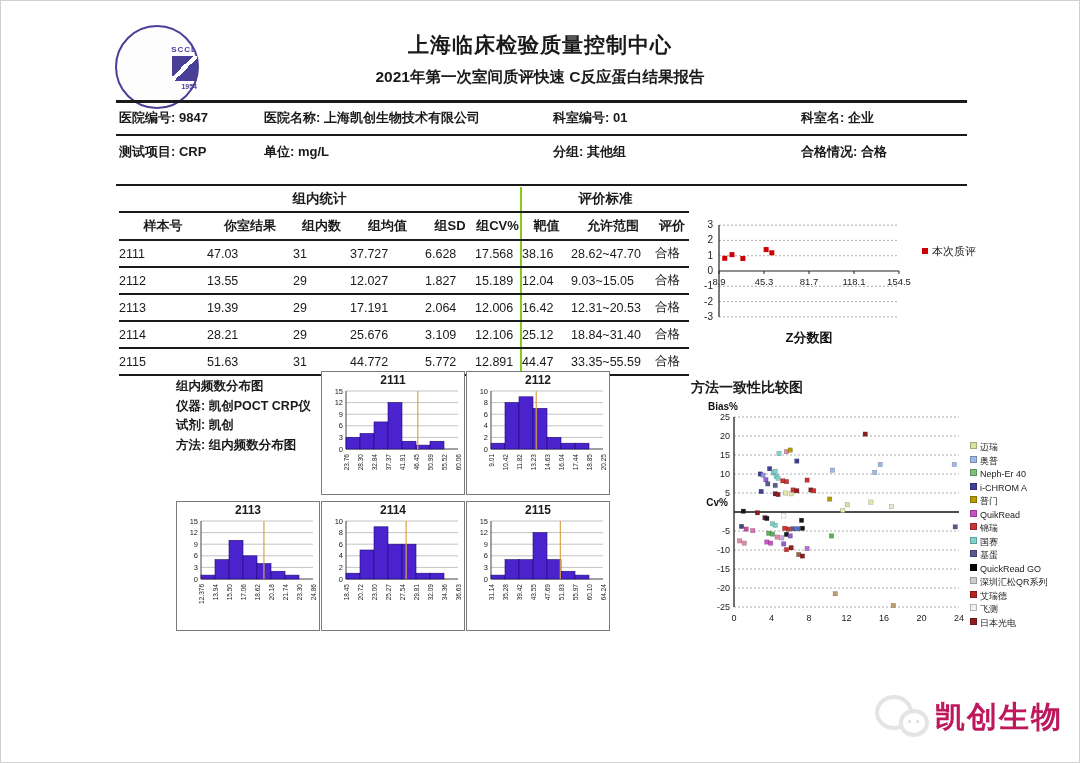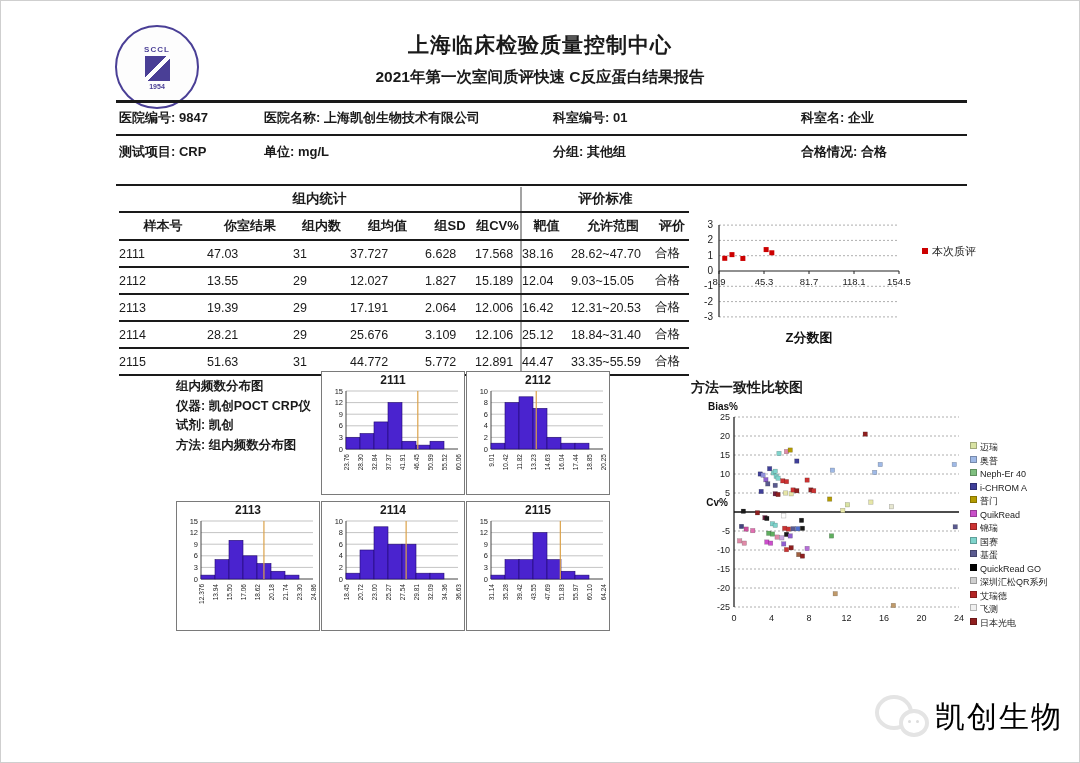--- a/index.html
+++ b/index.html
@@ -2,21 +2,21 @@
 <html><head>
 <meta charset="utf-8">
 <style>
   html,body{margin:0;padding:0;background:#f2f2f2;}
   .page{position:relative;width:1080px;height:763px;background:#fff;border:1px solid #cfcfcf;
         box-sizing:border-box;font-family:"Liberation Sans",sans-serif;color:#1a1a1a;overflow:hidden;}
   .abs{position:absolute;}
   
   #logo{left:114px;top:24px;width:88px;height:88px;}
   .logo-ring{width:80px;height:80px;border-radius:50%;border:2.5px solid #4a3f96;
-             display:flex;flex-direction:column;align-items:center;justify-content:center;color:#4a3f96;background:#fdfdfd;}
+             display:flex;flex-direction:column;align-items:flex-end;justify-content:center;color:#4a3f96;background:#fdfdfd;}
   .logo-sccl{font-size:8px;font-weight:bold;letter-spacing:1px;}
   .logo-mark{width:25px;height:25px;margin:2px 0;
              background:linear-gradient(135deg,#4a3f96 42%,#ffffff 42%,#ffffff 54%,#4a3f96 54%);}
   .logo-year{font-size:7px;font-weight:bold;}
   #title{left:0;right:0;top:30px;text-align:center;font-size:21px;font-weight:bold;letter-spacing:1px;}
   #subtitle{left:0;right:0;top:66px;text-align:center;font-size:15.5px;font-weight:bold;}
   .rule{position:absolute;background:#1a1a1a;}
   #rule1{left:115px;top:99px;width:851px;height:3px;}
   #rule2{left:115px;top:133px;width:851px;height:2px;}
   #rule3{left:115px;top:183px;width:851px;height:2px;}
@@ -24,21 +24,21 @@
   .r1{top:108px;} .r2{top:142px;}
   #inf-hid{left:118px;} #inf-hname{left:263px;} #inf-did{left:552px;} #inf-dname{left:800px;}
   #inf-item{left:118px;} #inf-unit{left:263px;} #inf-group{left:552px;} #inf-pass{left:800px;}
   #inf-labcount{left:455px;top:142px;line-height:19px;}
   
   #qc-table{position:absolute;left:118px;top:186px;border-collapse:collapse;table-layout:fixed;width:570px;}
   #qc-table th,#qc-table td{padding:0;font-size:12.5px;height:25px;overflow:hidden;white-space:nowrap;}
   #qc-table thead tr.grp th{font-size:13.5px;font-weight:bold;border-bottom:2px solid #1a1a1a;height:24px;}
   #qc-table thead tr.cols th{font-size:13px;font-weight:bold;border-bottom:2.5px solid #1a1a1a;height:26px;}
   #qc-table tbody td{border-bottom:2px solid #1a1a1a;}
-  #qc-table .vd{border-left:2px solid #a3a3a3;}
+  #qc-table .vd{border-left:2px solid #84cc16;}
   
   #zchart{left:693px;top:208px;width:310px;height:155px;}
   
   #freq-info{left:175px;top:376px;width:160px;font-size:12.5px;font-weight:bold;line-height:19.5px;}
   
   .histbox{position:absolute;width:142px;border:1px solid #7a7a7a;background:#fff;}
   .histbox .ht{font-size:12px;font-weight:bold;text-align:center;height:15px;line-height:16px;}
   #hist0{left:320px;top:370px;height:122px;} #hist1{left:465px;top:370px;height:122px;}
   #hist2{left:175px;top:500px;height:128px;} #hist3{left:320px;top:500px;height:128px;} #hist4{left:465px;top:500px;height:128px;}
   
@@ -48,21 +48,21 @@
   .lg-item{margin-bottom:2px;display:block;}
   .lg-sq{display:inline-block;width:5px;height:5px;margin-right:3px;border:1px solid rgba(0,0,0,.25);vertical-align:1px;}
   
   #watermark{left:872px;top:686px;width:200px;height:64px;}
   .wm-logo{position:absolute;left:0;top:2px;width:58px;height:56px;}
   .wb{position:absolute;border-radius:50%;border:4px solid #e4e4e4;background:#fff;}
   .wb1{width:30px;height:27px;left:2px;top:6px;}
   .wb2{width:22px;height:20px;left:26px;top:20px;}
   .wb2::before,.wb2::after{content:"";position:absolute;width:3px;height:3px;border-radius:50%;background:#dcdcdc;top:7px;}
   .wb2::before{left:5px;} .wb2::after{left:13px;}
-  .wm-text{position:absolute;left:62px;top:10px;font-size:30px;font-weight:normal;color:#000000;letter-spacing:2px;white-space:nowrap;}
+  .wm-text{position:absolute;left:62px;top:10px;font-size:30px;font-weight:bold;color:#be185d;letter-spacing:2px;white-space:nowrap;}
 </style>
 </head>
 <body>
 
 <div class="page">
 
   <div class="abs" id="logo">
     <div class="logo-ring">
       <div class="logo-sccl">SCCL</div>
       <div class="logo-mark"></div>

